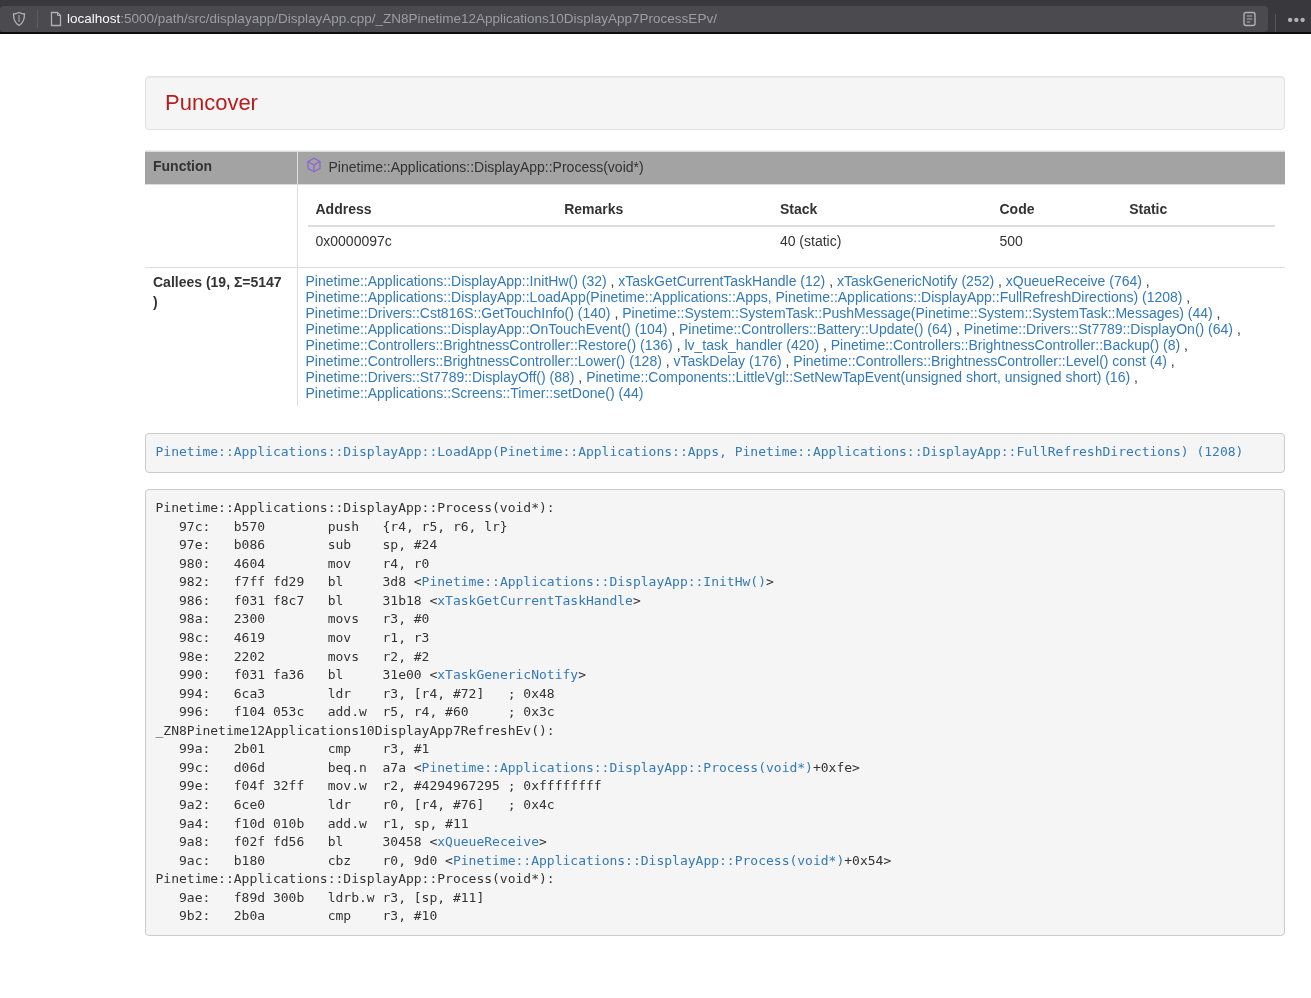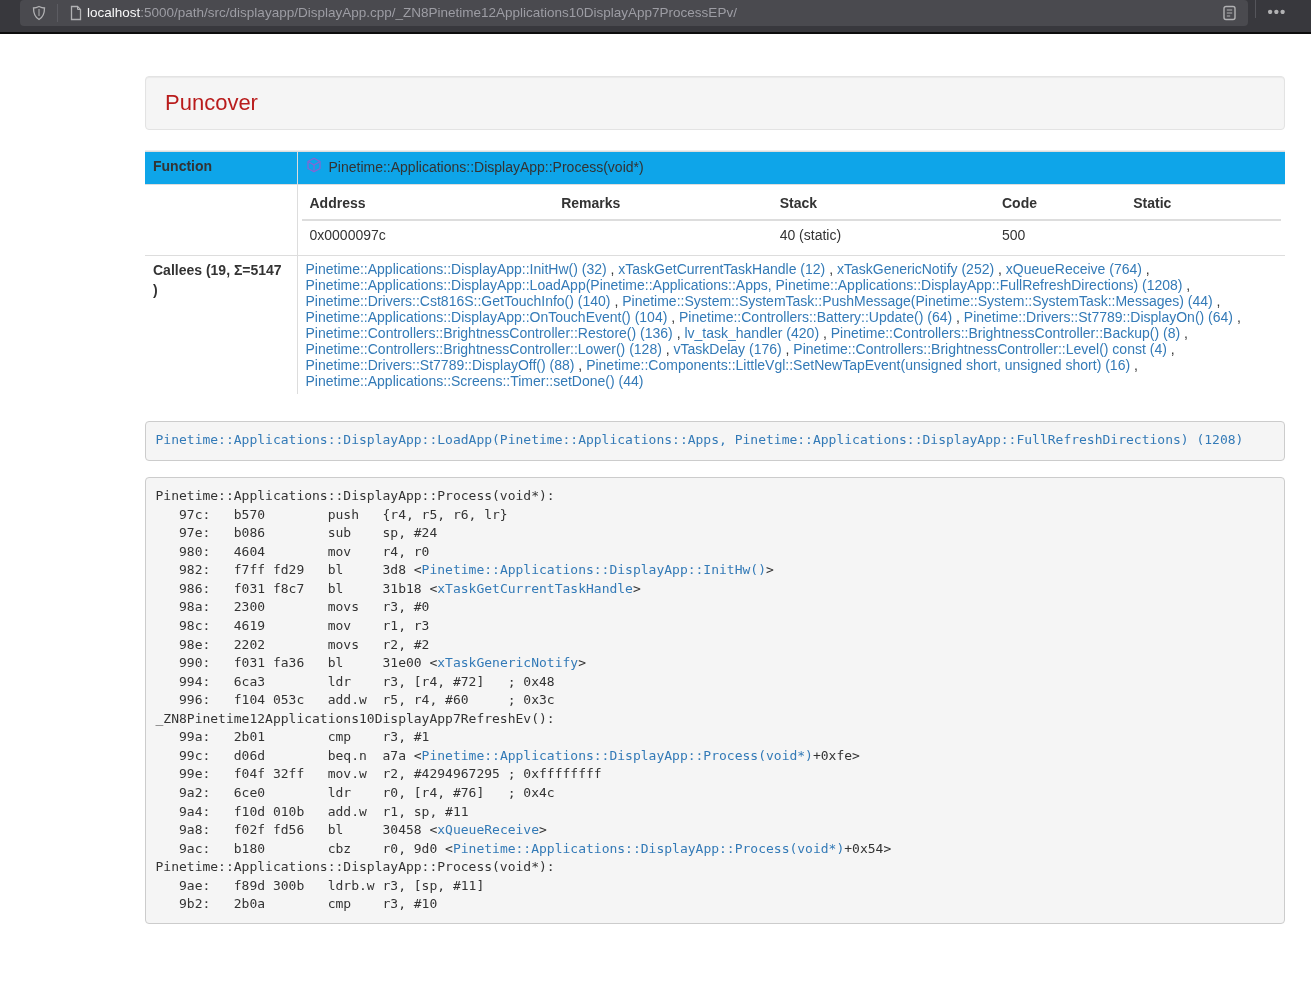--- a/index.html
+++ b/index.html
@@ -8,21 +8,21 @@
     width: 1311px; height: 998px; overflow: hidden;
     background: #ffffff;
     font-family: "Liberation Sans", sans-serif;
     font-size: 14px; line-height: 1.42857; color: #333;
   }
   a { text-decoration: none; color: #337ab7; }
 
   
   .toolbar {
     height: 34px; background: #38383d; border-bottom: 2px solid #0c0c0d;
-    display: flex; align-items: flex-start; padding: 0 20px;
+    display: flex; align-items: flex-end; padding: 0 0;
   }
   .urlbar {
     flex: 1; height: 26px; background: #4a4a4f; border-radius: 4px;
     display: flex; align-items: center; padding: 0 8px; min-width: 0;
   }
   .urlbar .vsep { width: 1px; height: 18px; background: #5c5c62; margin: 0 7px; }
   .url-text { font-size: 13.5px; white-space: nowrap; overflow: hidden; color: #9d9da4; }
   .url-host { color: #f9f9fa; }
   .chrome-icon { display: inline-flex; align-items: center; justify-content: center; width: 22px; height: 22px; flex: none; }
   .chrome-icon svg { display: block; }
@@ -42,27 +42,27 @@
   }
   .well h1 { margin: 0; font-size: 22px; line-height: 24px; font-weight: normal; color: #b91c1c; }
 
   hr.divider { border: 0; border-top: 1px solid #eee; margin: 20px 0 0 0; }
 
   .breadcrumb { margin: 14px 0 12px 2px; font-size: 14px; }
   .breadcrumb .sep { color: #777; padding: 0 3px; }
   .breadcrumb .line-no { color: #333; }
 
   table.fn-table { width: 100%; border-collapse: collapse; }
-  .fn-table tr.striped { background: #0ea5e9; }
+  .fn-table tr.striped { background: #a3a3a3; }
   .fn-table > tbody > tr > th, .fn-table > tbody > tr > td {
     padding: 5px 8px; border-top: 1px solid #ddd; vertical-align: top; text-align: left;
   }
   .fn-table th.label-col { width: 152px; font-weight: bold; color: #333; }
   .fn-table td.content-col { border-left: 1px solid #ddd; }
-  .fn-table td.nested-cell { padding: 4px; }
+  .fn-table td.nested-cell { padding: 10px; }
 
   .fn-sig { display: flex; align-items: center; gap: 7px; }
   .fn-sig svg { flex: none; }
 
   table.inner-table { width: 100%; border-collapse: collapse; }
   .inner-table th, .inner-table td { padding: 5px 8px; text-align: left; vertical-align: top; }
   .inner-table thead th { font-weight: bold; border-bottom: 2px solid #ddd; }
   .inner-table tbody td { border-top: 1px solid #ddd; }
   .col-address { width: 25.7%; } .col-remarks { width: 22.3%; }
   .col-stack { width: 22.7%; } .col-code { width: 13.4%; } .col-static { width: 15.9%; }

